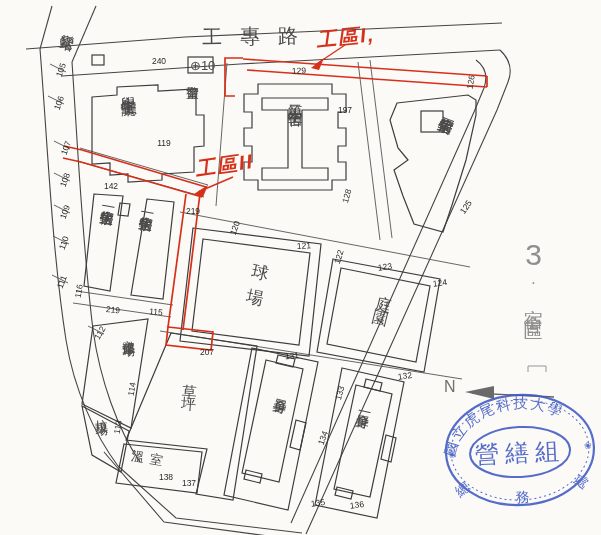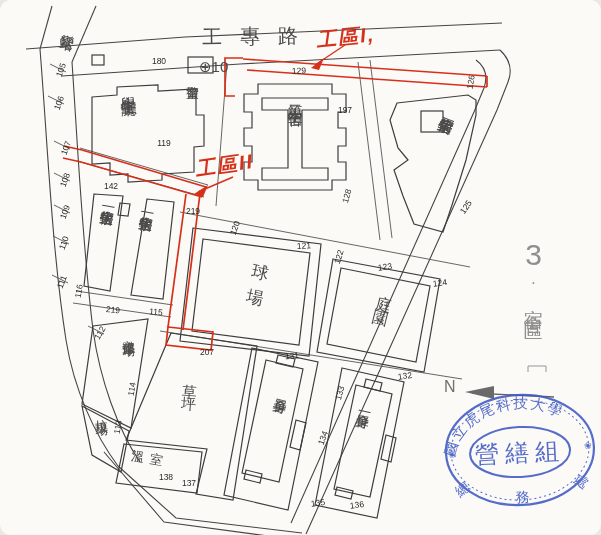--- a/index.html
+++ b/index.html
@@ -1,38 +1,38 @@
 <!DOCTYPE html>
 <html><head>
 <meta charset="utf-8">
 <style>
   html,body{margin:0;padding:0;background:#e8e8e4;}
   .page{position:relative;width:601px;height:535px;background:#fbfaf6;overflow:hidden;
-        font-family:"Liberation Sans","DejaVu Sans",sans-serif;color:#3c3c3c;border-radius:11px;}
+        font-family:"Liberation Sans","DejaVu Sans",sans-serif;color:#3c3c3c;}
   svg.linework{position:absolute;left:0;top:0;z-index:1;}
   .vlabel{position:absolute;writing-mode:vertical-rl;text-orientation:upright;
           color:#4a4a4a;z-index:3;line-height:1;white-space:nowrap;}
   .hlabel{position:absolute;color:#4a4a4a;z-index:3;white-space:nowrap;line-height:1;}
   .marker{position:absolute;font-size:8.5px;color:#2a2a2a;z-index:4;line-height:1;
           font-family:"Liberation Sans",sans-serif;}
   .redhand{position:absolute;color:#d6301b;z-index:6;font-size:20px;font-style:italic;
            letter-spacing:2px;line-height:1;font-weight:600;white-space:nowrap;}
   .area-tag{position:absolute;left:524px;top:238px;z-index:3;color:#8f8f8f;
             display:flex;flex-direction:column;align-items:center;gap:2px;}
   .area-tag .num{font-size:30px;font-weight:300;}
   .area-tag .dot{font-size:16px;}
   .area-tag .nm{writing-mode:vertical-rl;text-orientation:upright;font-size:19px;
                 letter-spacing:7px;line-height:1;}
   .north-n{position:absolute;left:444px;top:378px;font-size:16px;color:#707070;z-index:3;}
   
   #lb-road{left:202px;top:26px;font-size:20px;letter-spacing:18px;transform:rotate(-1deg);}
   #lb-substation{left:64px;top:24px;font-size:14px;letter-spacing:1px;transform:rotate(13deg);}
   #lb-cafeteria{left:119px;top:84px;font-size:16px;letter-spacing:1px;transform:rotate(-4deg);}
   #lb-guard{left:186px;top:76px;font-size:12.5px;}
-  #lb-guardno{left:199px;top:59px;font-size:15px;z-index:4;}
+  #lb-guardno{left:190px;top:59px;font-size:13px;z-index:4;}
   #lb-dorm2{left:288px;top:92px;font-size:15px;letter-spacing:1.5px;}
   #lb-dorm3{left:446px;top:108px;font-size:15px;letter-spacing:0px;transform:rotate(22deg);}
   #lb-dorm1a{left:103px;top:200px;font-size:14px;transform:rotate(9deg);}
   #lb-dorm1b{left:142px;top:206px;font-size:14px;transform:rotate(9deg);}
   #lb-court{left:251px;top:250px;font-size:17px;letter-spacing:26px;transform:rotate(12deg);}
   #lb-garden{left:377px;top:283px;font-size:16px;letter-spacing:16px;transform:rotate(14deg);}
   #lb-parking{left:121px;top:330px;font-size:12.5px;letter-spacing:1px;transform:rotate(-4deg);}
   #lb-garbage{left:94px;top:409px;font-size:12.5px;letter-spacing:2px;transform:rotate(-4deg);}
   #lb-lawn{left:183px;top:372px;font-size:15px;letter-spacing:12px;transform:rotate(4deg);}
   #lb-greenhouse{left:131px;top:452px;font-size:13px;letter-spacing:6px;transform:rotate(10deg);}
@@ -162,21 +162,21 @@
       <span class="marker" style="left: 62px; top: 282px; transform: translate(-50%, -50%) rotate(-70deg);">111</span>
       <span class="marker" style="left: 100px; top: 333px; transform: translate(-50%, -50%) rotate(-60deg);">112</span>
       <span class="marker" style="left: 118px; top: 427px; transform: translate(-50%, -50%) rotate(-80deg);">113</span>
       <span class="marker" style="left: 132px; top: 389px; transform: translate(-50%, -50%) rotate(-80deg);">114</span>
       <span class="marker" style="left: 79px; top: 291px; transform: translate(-50%, -50%) rotate(-80deg);">116</span>
       <span class="marker" style="left: 113px; top: 310px; transform: translate(-50%, -50%) rotate(5deg);">219</span>
       <span class="marker" style="left: 156px; top: 312px; transform: translate(-50%, -50%) rotate(5deg);">115</span>
       <span class="marker" style="left: 193px; top: 211px; transform: translate(-50%, -50%) rotate(0deg);">219</span>
       <span class="marker" style="left: 111px; top: 186px; transform: translate(-50%, -50%) rotate(0deg);">142</span>
       <span class="marker" style="left: 164px; top: 143px; transform: translate(-50%, -50%) rotate(0deg);">119</span>
-      <span class="marker" style="left: 159px; top: 61px; transform: translate(-50%, -50%) rotate(0deg);">180</span>
+      <span class="marker" style="left: 159px; top: 61px; transform: translate(-50%, -50%) rotate(0deg);">240</span>
       <span class="marker" style="left: 299px; top: 71px; transform: translate(-50%, -50%) rotate(-3deg);">129</span>
       <span class="marker" style="left: 345px; top: 110px; transform: translate(-50%, -50%) rotate(0deg);">197</span>
       <span class="marker" style="left: 347px; top: 196px; transform: translate(-50%, -50%) rotate(-75deg);">128</span>
       <span class="marker" style="left: 471px; top: 82px; transform: translate(-50%, -50%) rotate(-80deg);">126</span>
       <span class="marker" style="left: 466px; top: 207px; transform: translate(-50%, -50%) rotate(-55deg);">125</span>
       <span class="marker" style="left: 235px; top: 228px; transform: translate(-50%, -50%) rotate(-70deg);">120</span>
       <span class="marker" style="left: 304px; top: 246px; transform: translate(-50%, -50%) rotate(-3deg);">121</span>
       <span class="marker" style="left: 339px; top: 257px; transform: translate(-50%, -50%) rotate(-72deg);">122</span>
       <span class="marker" style="left: 385px; top: 267px; transform: translate(-50%, -50%) rotate(-8deg);">123</span>
       <span class="marker" style="left: 440px; top: 283px; transform: translate(-50%, -50%) rotate(-8deg);">124</span>

